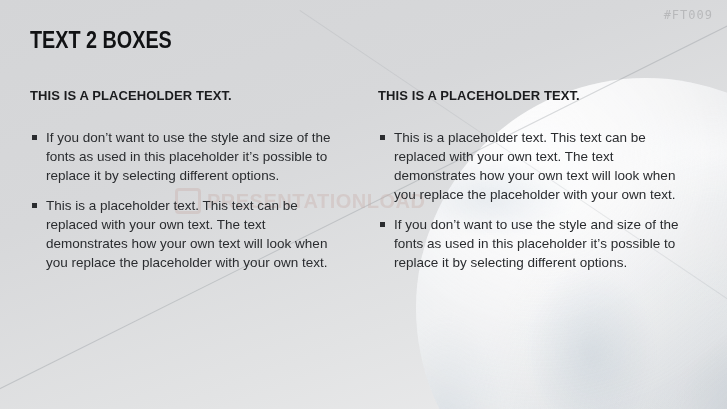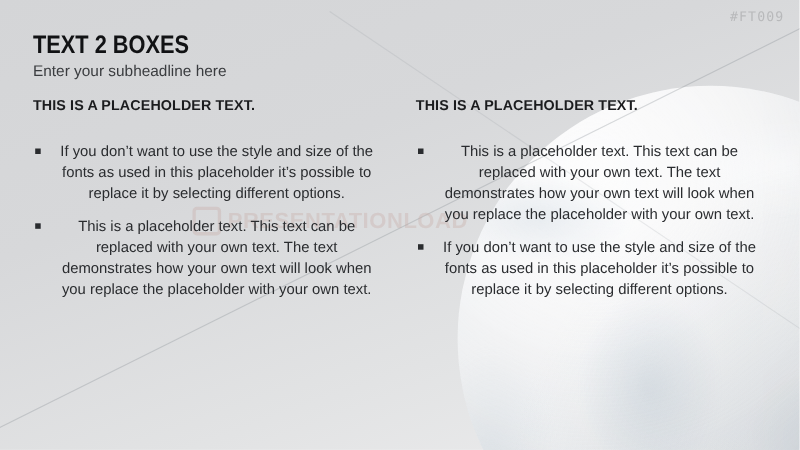--- a/index.html
+++ b/index.html
@@ -154,21 +154,20 @@
     font-size: 13px;
     line-height: 16px;
     font-weight: 700;
     color: #1b1c1e;
     letter-spacing: 0.1px;
   }
   .bullets {
     list-style: none;
     margin: 0;
     padding: 0;
-    text-align: center;
   }
   .bullets li {
     position: relative;
     padding-left: 16px;
     margin-bottom: 11px;
     font-size: 13.5px;
     line-height: 19px;
     color: #2a2c2f;
   }
   .bullets li:last-child { margin-bottom: 0; }
@@ -229,21 +228,20 @@
 
   <div id="watermark">
     <span class="wm-mark"></span>
     <span>PRESENTATIONLOAD</span>
   </div>
 
   <div id="code-tag">#FT009</div>
 
   <div id="header">
     <h1 id="slide-title">TEXT 2 BOXES</h1>
-    <p id="slide-subtitle">Enter your subheadline here</p>
   </div>
 
   <div class="column" id="column-left">
     <h2 class="col-heading">THIS IS A PLACEHOLDER TEXT.</h2>
     <ul class="bullets">
       <li>
         <span class="bullet-mark"></span>
         <span>If you don’t want to use the style and size of the fonts as used in this placeholder it’s possible to replace it by selecting different options.</span>
       </li>
       <li>

